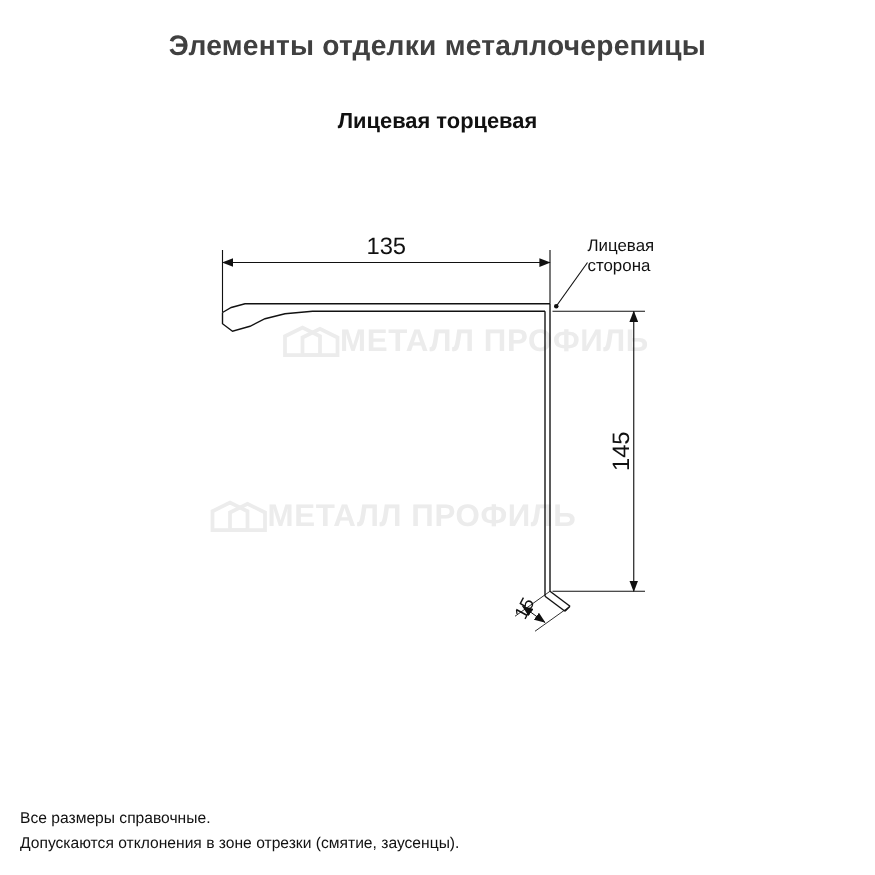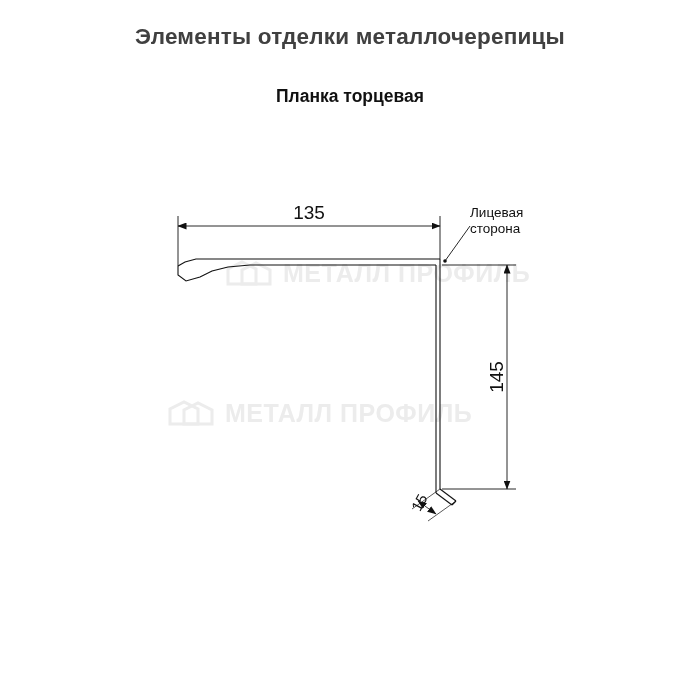--- a/index.html
+++ b/index.html
@@ -50,40 +50,40 @@
     text-align: center;
     font-size: 17.5px;
     font-weight: bold;
     color: #111;
   }
 
   
   .drawing {
     position: absolute;
     left: 0;
-    top: 171px;
+    top: 155px;
     width: 684px;
     height: 400px;
   }
   .drawing svg {
     display: block;
   }
 
   
   .watermark {
     position: absolute;
     color: #ececec;
     font-weight: bold;
     font-size: 25px;
     letter-spacing: 0.5px;
     white-space: nowrap;
     user-select: none;
     display: flex;
     align-items: center;
-    gap: 11px;
+    gap: 0;
   }
   .watermark .wm-logo {
     width: 46px;
     height: 30px;
     position: relative;
     flex: none;
   }
   .wm1 { left: 226px; top: 258px; }
   .wm2 { left: 168px; top: 398px; }
 
@@ -114,21 +114,21 @@
     color: #111;
   }
   .footer div { white-space: nowrap; }
 </style>
 </head>
 <body>
 
 <div class="page">
 
   <div class="title">Элементы отделки металлочерепицы</div>
-  <div class="subtitle">Планка торцевая</div>
+  <div class="subtitle">Лицевая торцевая</div>
 
   <div class="watermark wm1">
     <span class="wm-logo">
       <svg width="46" height="30" viewBox="0 0 46 30" xmlns="http://www.w3.org/2000/svg">
         <path d="M2,26 L2,11 L16,4 L30,11 L30,26 Z" fill="none" stroke="#ececec" stroke-width="3"></path>
         <path d="M16,26 L16,12 L30,5 L44,12 L44,26 Z" fill="none" stroke="#ececec" stroke-width="3"></path>
       </svg>
     </span>
     <span>МЕТАЛЛ ПРОФИЛЬ</span>
   </div>
@@ -194,14 +194,18 @@
 
       <g>
         <path d="M445,90 L470,55" stroke="#111" stroke-width="0.9" fill="none"></path>
         <circle cx="445" cy="90" r="1.8" fill="#111"></circle>
         <text class="leader-label" x="470" y="46" text-anchor="start">Лицевая</text>
         <text class="leader-label" x="470" y="62" text-anchor="start">сторона</text>
       </g>
     </svg>
   </div>
 
+  <div class="footer">
+    <div>Все размеры справочные.</div>
+    <div>Допускаются отклонения в зоне отрезки (смятие, заусенцы).</div>
+  </div>
 
 </div>
 
 </body></html>

